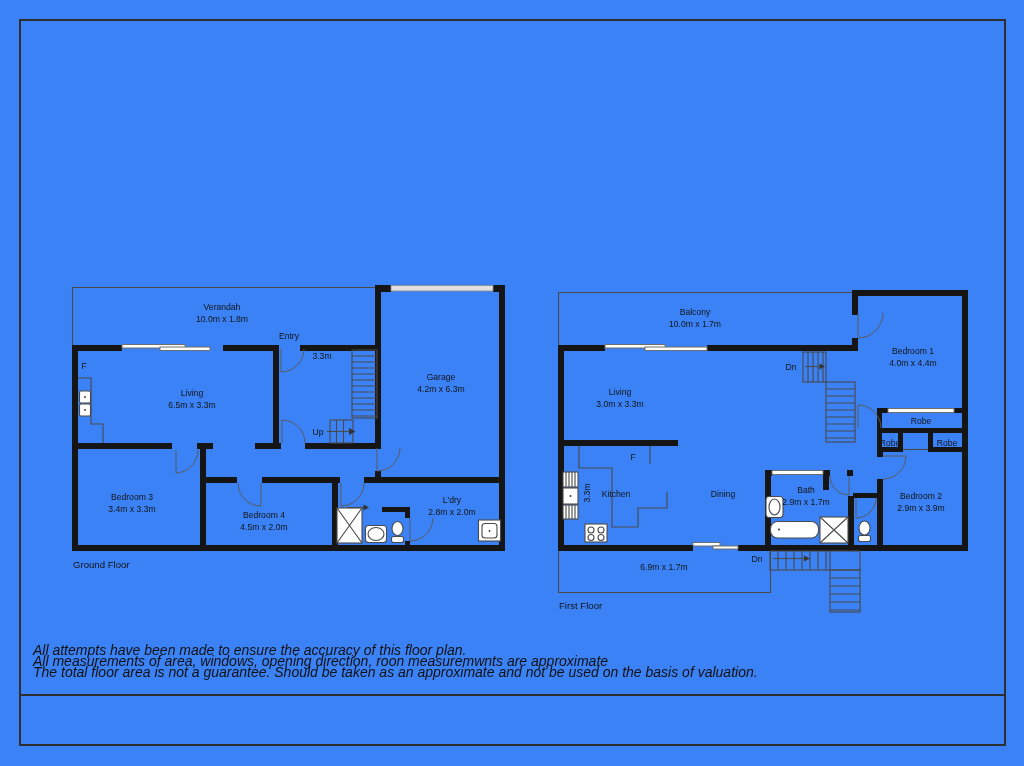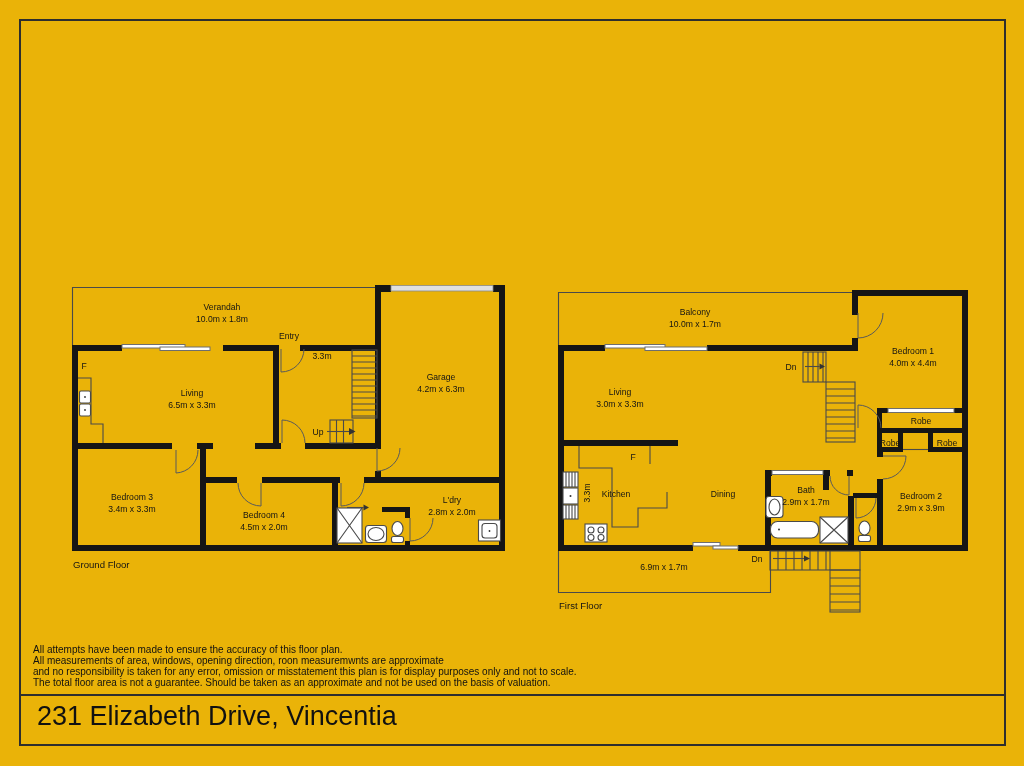--- a/index.html
+++ b/index.html
@@ -1,21 +1,21 @@
 <!DOCTYPE html>
 <html><head>
 <meta charset="utf-8">
 <style>
   html,body{margin:0;padding:0;background:#fff;}
-  .page{position:relative;width:1024px;height:766px;background:#eab308;
+  .page{position:relative;width:1024px;height:766px;background:#3b82f6;
         font-family:"Liberation Sans",sans-serif;overflow:hidden;color:#141414;}
   .border-box{position:absolute;left:19px;top:19px;width:987px;height:727px;
         box-sizing:border-box;border:2px solid #2e2e2e;}
   .rule{position:absolute;left:19px;top:694px;width:987px;height:2px;background:#2e2e2e;}
-  .disclaimer{position:absolute;left:33px;top:645px;font-size:10px;line-height:10.9px;color:#111;}
+  .disclaimer{position:absolute;left:33px;top:645px;font-size:14px;line-height:10.9px;color:#111;font-style:italic;}
   .address{position:absolute;left:37px;top:701px;font-size:27px;color:#111;}
   svg.plans{position:absolute;left:0;top:0;}
   .wall{fill:#151515;shape-rendering:crispEdges;}
   .thin{fill:none;stroke:#4a4a4a;stroke-width:1.1;}
   .door{fill:none;stroke:#5a5a5a;stroke-width:1;}
   .win{fill:#fff;stroke:#6e6e6e;stroke-width:1;}
   .gband{fill:#e0e0e0;stroke:#8a8a8a;stroke-width:0.8;}
   .fix{fill:#fff;stroke:#4a4a4a;stroke-width:1.1;}
   .ah{fill:#333;stroke:none;}
   svg text{fill:#141414;font-size:8.6px;}
@@ -272,19 +272,17 @@
         <text class="lbl" x="664" y="570">6.9m x 1.7m</text>
         <text class="lbl" x="757" y="562">Dn</text>
         <text class="flr" x="559" y="609">First Floor</text>
       </g>
     </g>
   </svg>
 
   <div class="disclaimer">
     <div>All attempts have been made to ensure the accuracy of this floor plan.</div>
     <div>All measurements of area, windows, opening direction, roon measuremwnts are approximate</div>
-    <div>and no responsibility is taken for any error, omission or misstatement this plan is for display purposes only and not to scale.</div>
     <div>The total floor area is not a guarantee. Should be taken as an approximate and not be used on the basis of valuation.</div>
   </div>
 
   <div class="rule"></div>
-  <div class="address">231 Elizabeth Drive, Vincentia</div>
 </div>
 
 </body></html>

